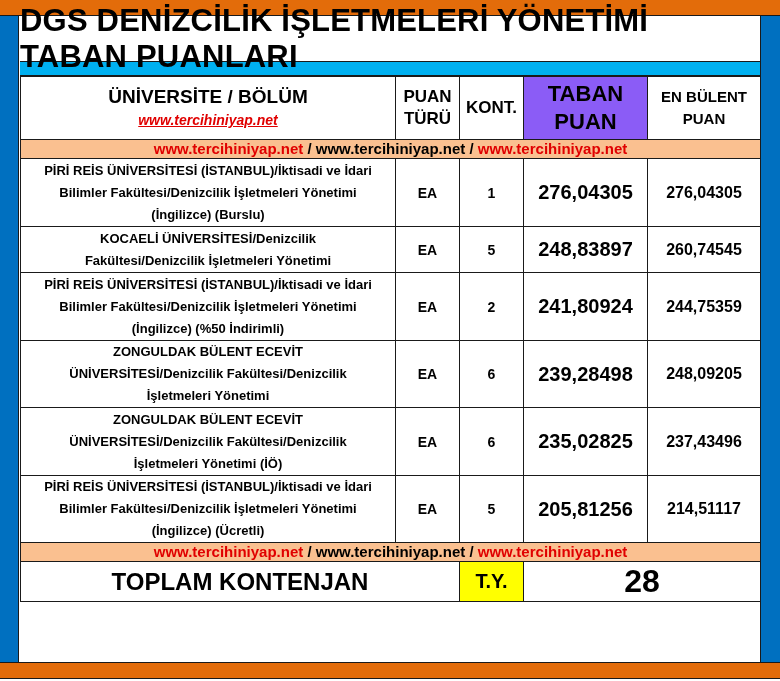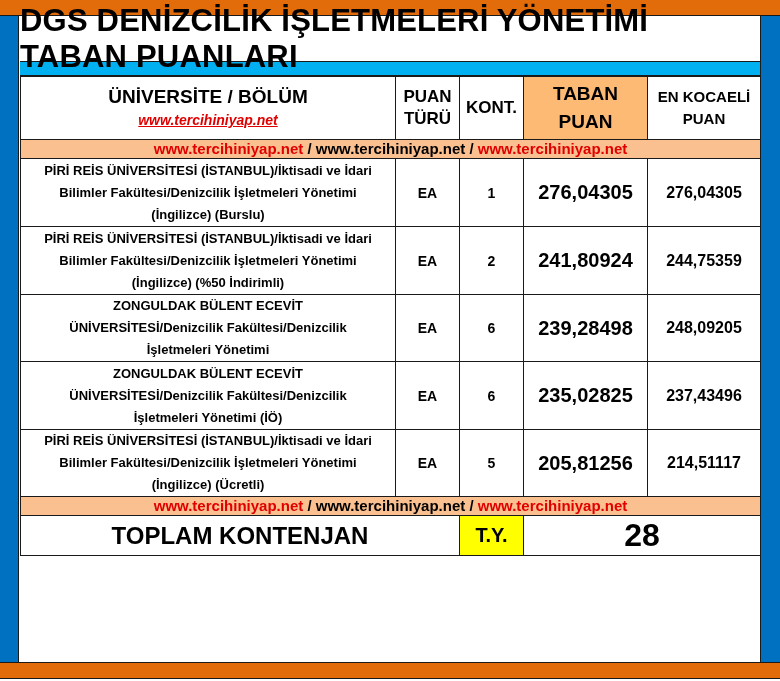--- a/index.html
+++ b/index.html
@@ -16,21 +16,21 @@
   .title-row { height: 45px; background: #fff; border-bottom: 1px solid #1a1a1a; display: flex; align-items: center; justify-content: center; font-weight: bold; font-size: 31px; letter-spacing: 0.2px; }
   .cyan-strip { height: 14px; background: #00b0f0; border-bottom: 1px solid #1a1a1a; }
 
   table { border-collapse: collapse; width: 740px; table-layout: fixed; }
   td { border: 1.5px solid #1a1a1a; text-align: center; vertical-align: middle; font-weight: bold; }
 
   .hdr td { height: 63px; }
   .hdr .h-bolum { font-size: 19px; line-height: 24px; }
   .hdr .h-bolum .link { display: block; color: #e00000; font-style: italic; text-decoration: underline; font-size: 14px; line-height: 22px; }
   .hdr .h-small { font-size: 17px; line-height: 22px; }
-  .hdr .h-taban { background: #fdba74; font-size: 19px; line-height: 28px; }
+  .hdr .h-taban { background: #8b5cf6; font-size: 22px; line-height: 28px; }
   .hdr .h-en { font-size: 15px; line-height: 22px; }
 
   .wm td { height: 15px; background: #fac090; font-size: 15px; line-height: 18px; }
   .wm .red { color: #e00000; }
   .wm .blk { color: #000; }
 
   .row td { font-size: 14px; }
   .row .uni { font-size: 13px; line-height: 22px; padding: 0 2px; }
   .row .puan { font-size: 14px; margin-top: 11px; }
   .row .kont { font-size: 14px; }
@@ -71,21 +71,21 @@
         <td class="h-small">
           <div>PUAN</div>
           <div>TÜRÜ</div>
         </td>
         <td class="h-small">KONT.</td>
         <td class="h-taban">
           <div>TABAN</div>
           <div>PUAN</div>
         </td>
         <td class="h-en">
-          <div>EN KOCAELİ</div>
+          <div>EN BÜLENT</div>
           <div>PUAN</div>
         </td>
       </tr>
 
       <tr class="wm">
         <td colspan="5">
           <span class="red">www.tercihiniyap.net</span><span class="blk"> / </span><span class="blk">www.tercihiniyap.net</span><span class="blk"> / </span><span class="red">www.tercihiniyap.net</span>
         </td>
       </tr>
 
@@ -94,20 +94,30 @@
           <div>PİRİ REİS ÜNİVERSİTESİ (İSTANBUL)/İktisadi ve İdari</div>
           <div>Bilimler Fakültesi/Denizcilik İşletmeleri Yönetimi</div>
           <div>(İngilizce) (Burslu)</div>
         </td>
         <td class="puan">EA</td>
         <td class="kont">1</td>
         <td class="taban">276,04305</td>
         <td class="enyuk">276,04305</td>
       </tr>
 
+      <tr class="row" style="height:46px">
+        <td class="uni">
+          <div>KOCAELİ ÜNİVERSİTESİ/Denizcilik</div>
+          <div>Fakültesi/Denizcilik İşletmeleri Yönetimi</div>
+        </td>
+        <td class="puan">EA</td>
+        <td class="kont">5</td>
+        <td class="taban">248,83897</td>
+        <td class="enyuk">260,74545</td>
+      </tr>
 
       <tr class="row" style="height:68px">
         <td class="uni">
           <div>PİRİ REİS ÜNİVERSİTESİ (İSTANBUL)/İktisadi ve İdari</div>
           <div>Bilimler Fakültesi/Denizcilik İşletmeleri Yönetimi</div>
           <div>(İngilizce) (%50 İndirimli)</div>
         </td>
         <td class="puan">EA</td>
         <td class="kont">2</td>
         <td class="taban">241,80924</td>

